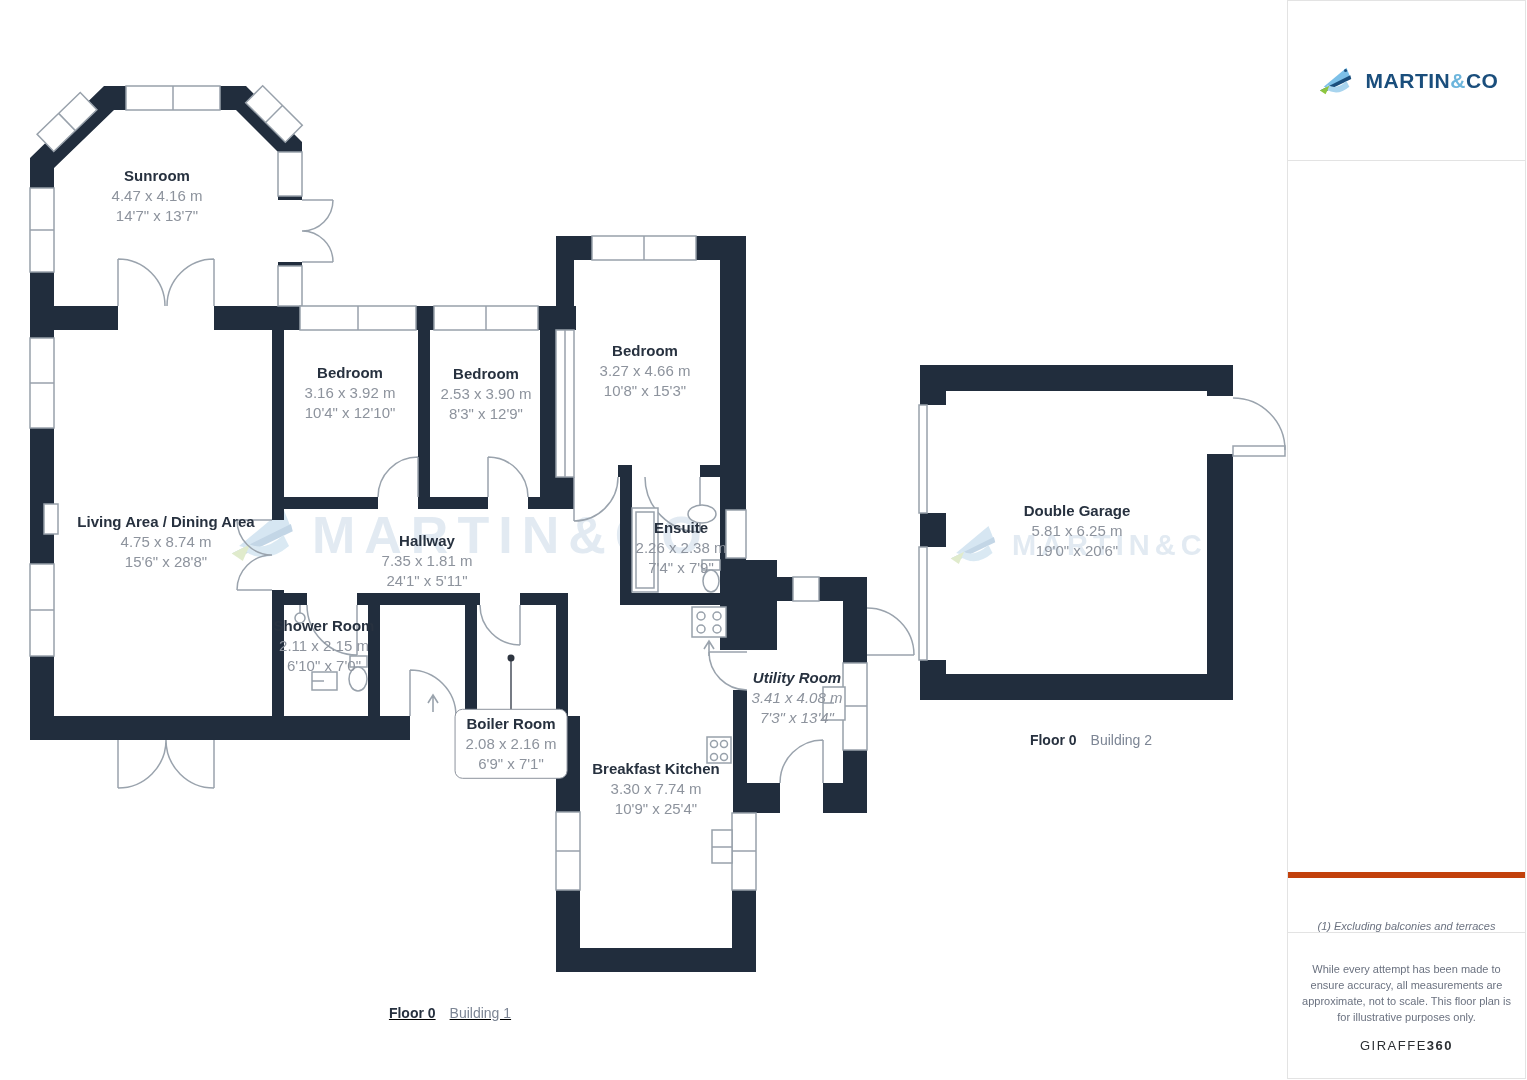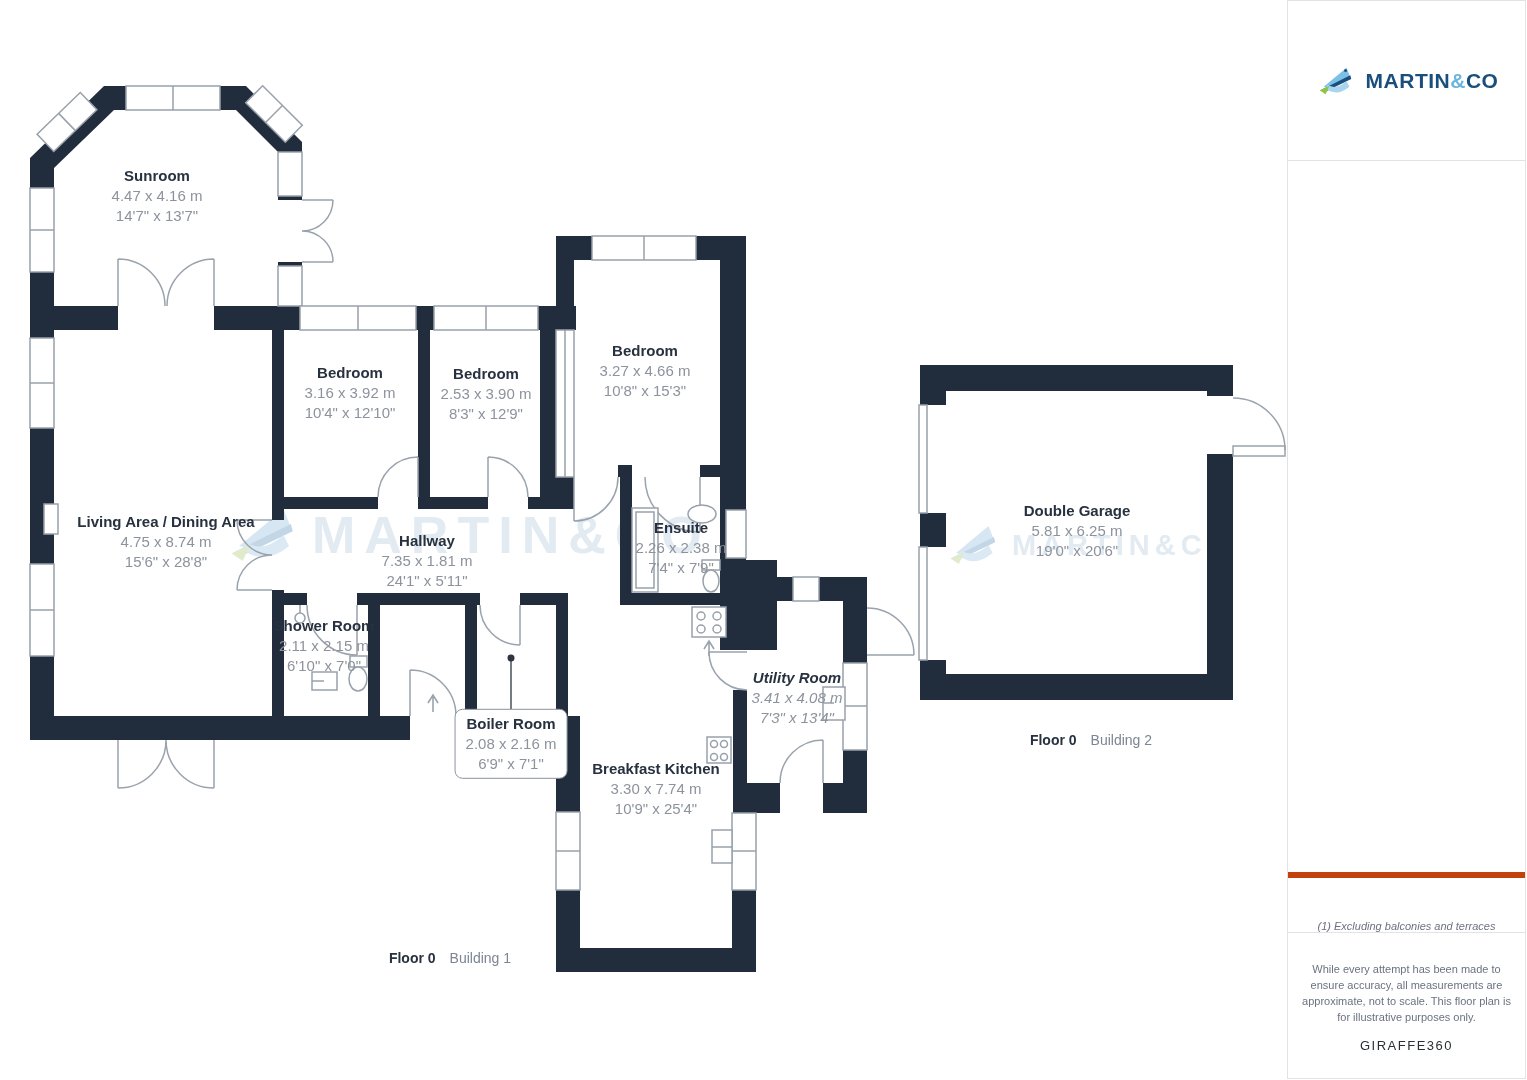--- a/index.html
+++ b/index.html
@@ -34,21 +34,21 @@
   .area-title{font-size:15px;font-weight:700;color:#232e3c;}
   .area-title sup{font-size:8px;}
   .area-val{font-size:14px;color:#5a6270;margin-top:9px;}
   .sb-footnote{position:absolute;left:0;top:871px;width:100%;height:60px;border-top:6px solid #c2410c;
            box-sizing:border-box;display:flex;align-items:flex-end;justify-content:center;
            font-size:11px;color:#6b7280;font-style:italic;}
   .sb-disclaimer{position:absolute;left:0;top:931px;width:100%;height:148px;border-top:1px solid #e3e3e3;
            box-sizing:border-box;text-align:center;padding-top:17px;}
   .disc-text{width:218px;margin:12px auto;font-size:11px;line-height:1.45;color:#6b7280;}
   .giraffe{margin-top:12px;font-size:13px;letter-spacing:1.5px;color:#2b2f33;}
-  .giraffe .g360{font-weight:400;}
+  .giraffe .g360{font-weight:700;}
 </style>
 </head>
 <body>
 
 <div id="app">
 
   <div class="wm-layer">
     <div class="watermark wm-big" style="left:228px;top:498px;">
       <svg width="74" height="74" viewBox="0 0 40 40">
         <path d="M6,26 L30,6 L34,16 L14,28 Z" fill="#cfe2f0"></path>
@@ -316,21 +316,21 @@
       <div class="room-dims">3.41 x 4.08 m</div>
       <div class="room-dims">7'3" x 13'4"</div>
     </div>
 
     <div class="room-label" style="left:1077px;top:531px;">
       <div class="room-name">Double Garage</div>
       <div class="room-dims">5.81 x 6.25 m</div>
       <div class="room-dims">19'0" x 20'6"</div>
     </div>
 
-    <div class="floor-label" style="left:450px;top:958px;">
+    <div class="floor-label" style="left:450px;top:1013px;text-decoration:underline;">
       <span class="fl-floor">Floor 0</span><span class="fl-building">Building 1</span>
     </div>
 
     <div class="floor-label" style="left:1091px;top:740px;">
       <span class="fl-floor">Floor 0</span><span class="fl-building">Building 2</span>
     </div>
   </div>
 
   <div class="sidebar">
 

